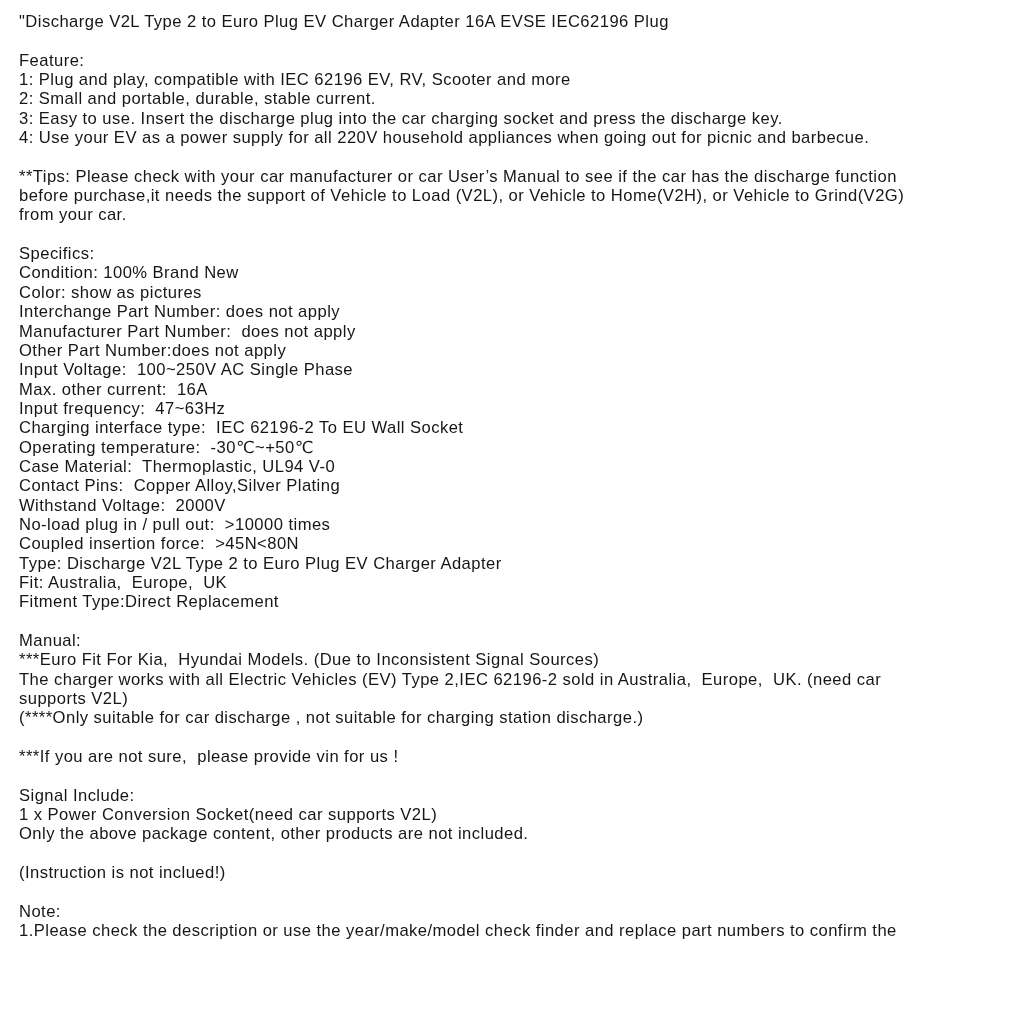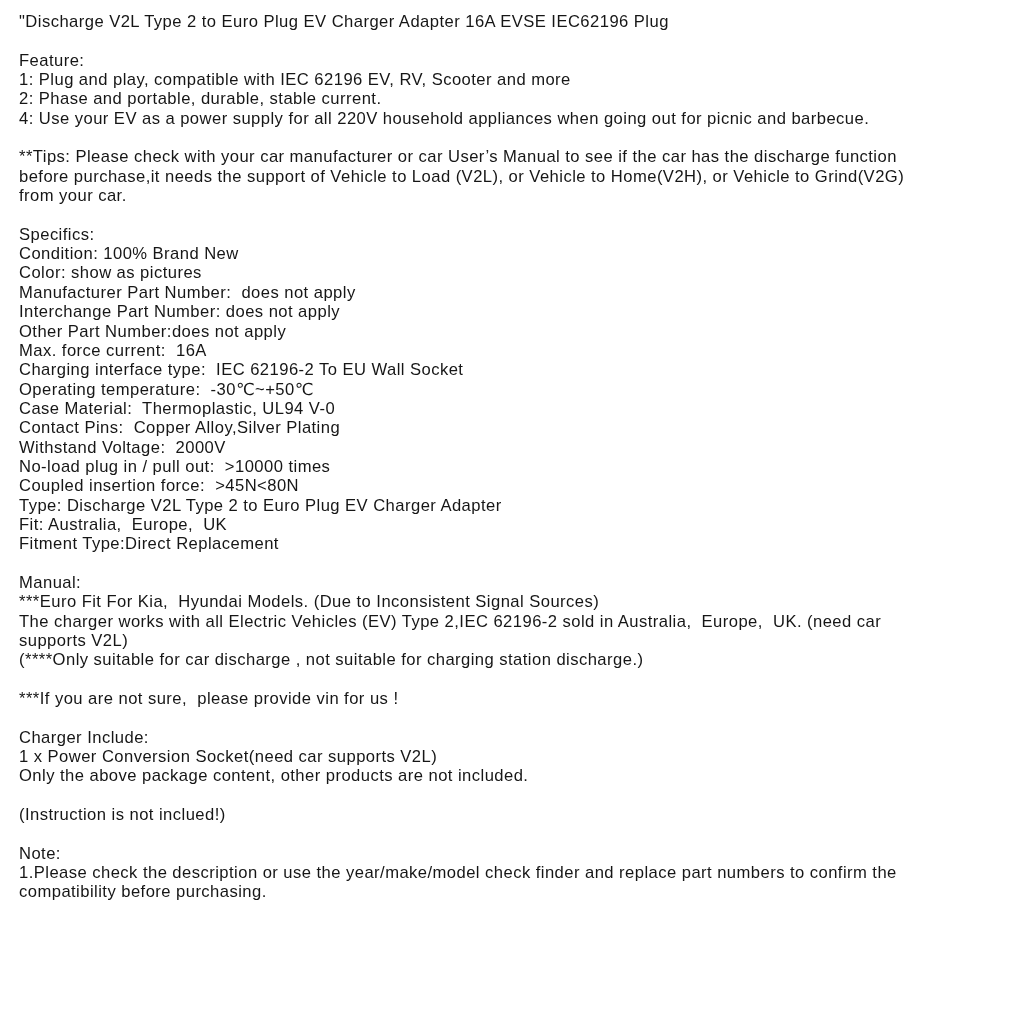--- a/index.html
+++ b/index.html
@@ -30,56 +30,58 @@
 </style>
 </head>
 <body>
 
 <div class="page">
   <div class="doc">
       <div class="line">"Discharge V2L Type 2 to Euro Plug EV Charger Adapter 16A EVSE IEC62196 Plug</div>
       <div class="line">&nbsp;</div>
       <div class="line">Feature:</div>
       <div class="line">1: Plug and play, compatible with IEC 62196 EV, RV, Scooter and more</div>
-      <div class="line">2: Phase and portable, durable, stable current.</div>
+      <div class="line">2: Small and portable, durable, stable current.</div>
+      <div class="line">3: Easy to use. Insert the discharge plug into the car charging socket and press the discharge key.</div>
       <div class="line">4: Use your EV as a power supply for all 220V household appliances when going out for picnic and barbecue.</div>
       <div class="line">&nbsp;</div>
       <div class="line">**Tips: Please check with your car manufacturer or car User’s Manual to see if the car has the discharge function</div>
       <div class="line">before purchase,it needs the support of Vehicle to Load (V2L), or Vehicle to Home(V2H), or Vehicle to Grind(V2G)</div>
       <div class="line">from your car.</div>
       <div class="line">&nbsp;</div>
       <div class="line">Specifics:</div>
       <div class="line">Condition: 100% Brand New</div>
       <div class="line">Color: show as pictures</div>
+      <div class="line">Interchange Part Number: does not apply</div>
       <div class="line">Manufacturer Part Number:  does not apply</div>
-      <div class="line">Interchange Part Number: does not apply</div>
       <div class="line">Other Part Number:does not apply</div>
-      <div class="line">Max. force current:  16A</div>
+      <div class="line">Input Voltage:  100~250V AC Single Phase</div>
+      <div class="line">Max. other current:  16A</div>
+      <div class="line">Input frequency:  47~63Hz</div>
       <div class="line">Charging interface type:  IEC 62196-2 To EU Wall Socket</div>
       <div class="line">Operating temperature:  -30℃~+50℃</div>
       <div class="line">Case Material:  Thermoplastic, UL94 V-0</div>
       <div class="line">Contact Pins:  Copper Alloy,Silver Plating</div>
       <div class="line">Withstand Voltage:  2000V</div>
       <div class="line">No-load plug in / pull out:  &gt;10000 times</div>
       <div class="line">Coupled insertion force:  &gt;45N&lt;80N</div>
       <div class="line">Type: Discharge V2L Type 2 to Euro Plug EV Charger Adapter</div>
       <div class="line">Fit: Australia,  Europe,  UK</div>
       <div class="line">Fitment Type:Direct Replacement</div>
       <div class="line">&nbsp;</div>
       <div class="line">Manual:</div>
       <div class="line">***Euro Fit For Kia,  Hyundai Models. (Due to Inconsistent Signal Sources)</div>
       <div class="line">The charger works with all Electric Vehicles (EV) Type 2,IEC 62196-2 sold in Australia,  Europe,  UK. (need car</div>
       <div class="line">supports V2L)</div>
       <div class="line">(****Only suitable for car discharge , not suitable for charging station discharge.)</div>
       <div class="line">&nbsp;</div>
       <div class="line">***If you are not sure,  please provide vin for us !</div>
       <div class="line">&nbsp;</div>
-      <div class="line">Charger Include:</div>
+      <div class="line">Signal Include:</div>
       <div class="line">1 x Power Conversion Socket(need car supports V2L)</div>
       <div class="line">Only the above package content, other products are not included.</div>
       <div class="line">&nbsp;</div>
       <div class="line">(Instruction is not inclued!)</div>
       <div class="line">&nbsp;</div>
       <div class="line">Note:</div>
       <div class="line">1.Please check the description or use the year/make/model check finder and replace part numbers to confirm the</div>
-      <div class="line">compatibility before purchasing.</div>
     </div>
 </div>
 
 </body></html>

